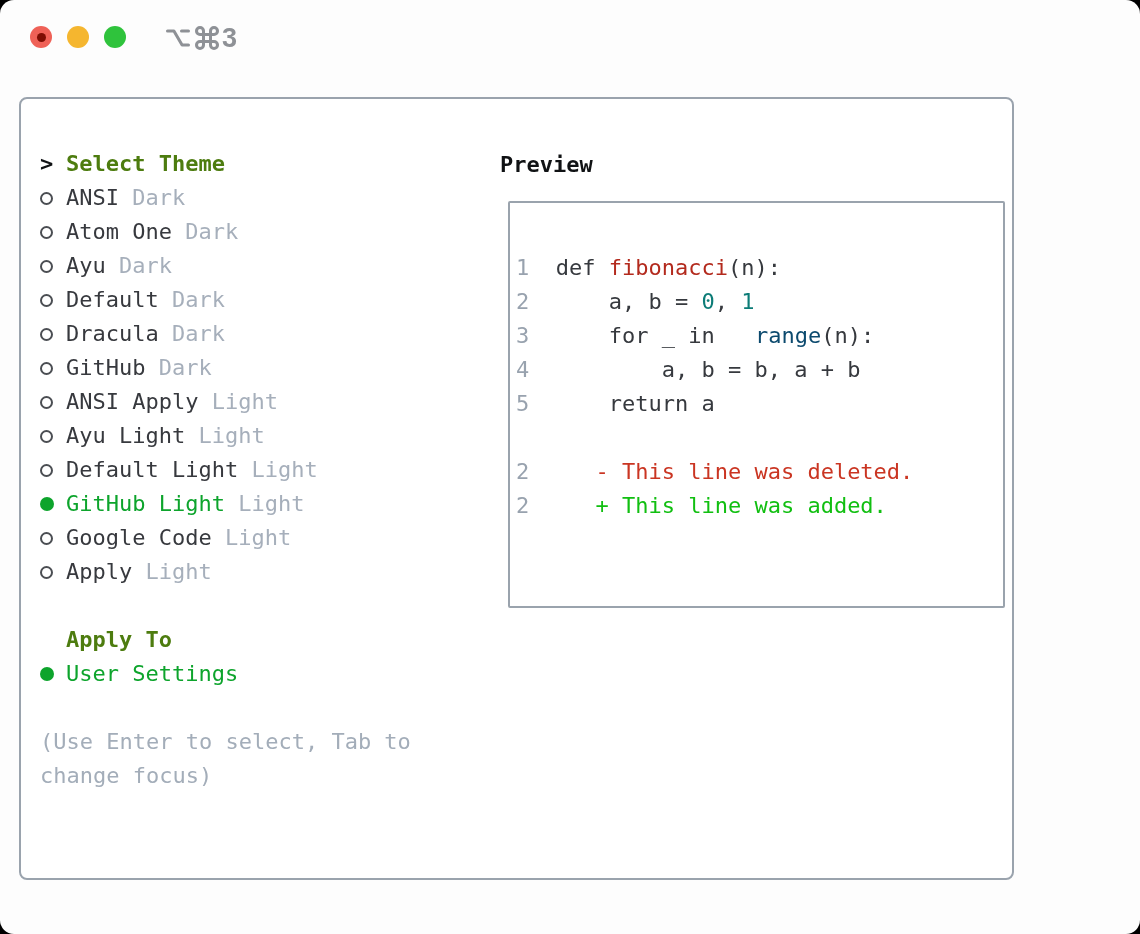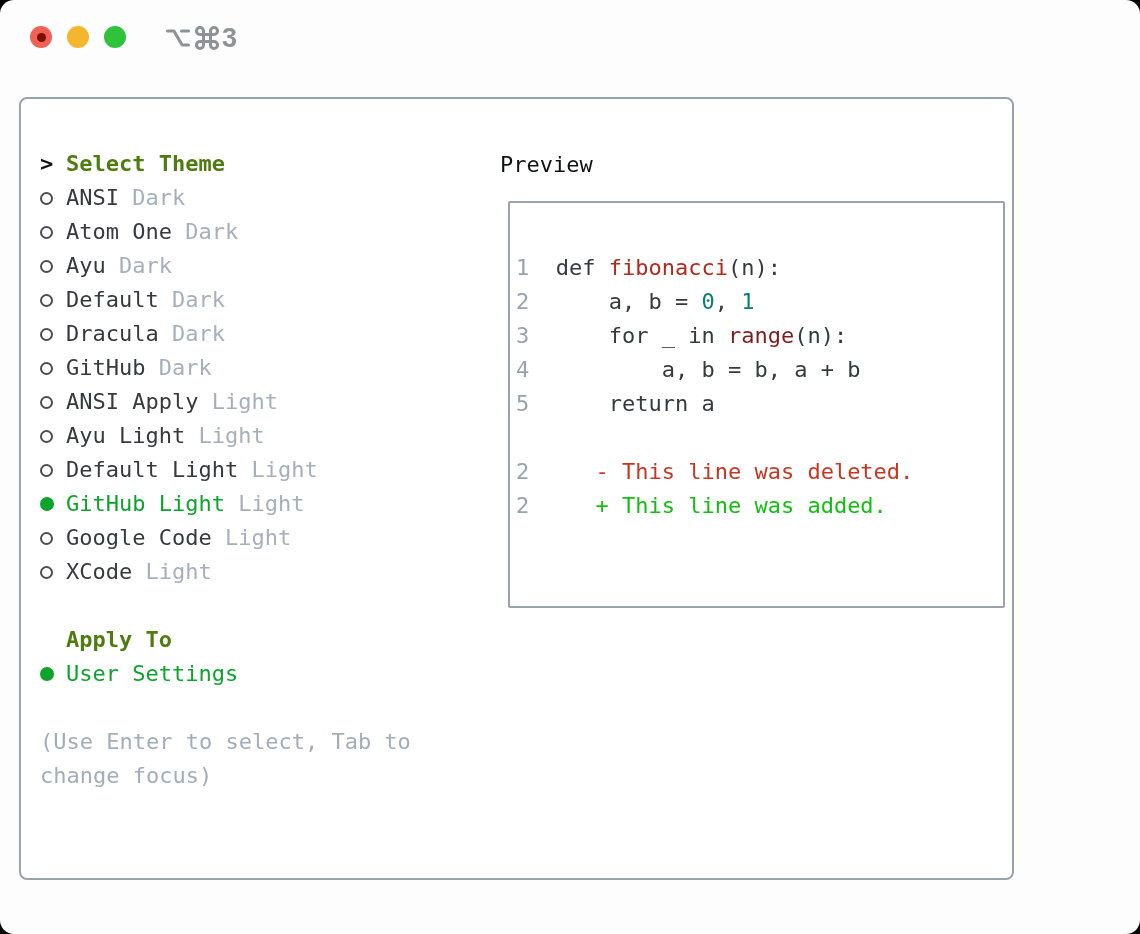--- a/index.html
+++ b/index.html
@@ -53,34 +53,34 @@
   .nm.sel{color:#0da42c;}
   .sfx{color:#a6afbb;}
   .spacer{height:34px;}
   .hint{
     width:420px;color:#a3adb9;font-size:22px;line-height:34px;
     white-space:normal;word-wrap:normal;
   }
   
   .preview-title{
     position:absolute;left:500px;top:148px;
-    font-size:22px;line-height:34px;font-weight:normal;color:#101214;
+    font-size:22px;line-height:34px;font-weight:bold;color:#101214;
   }
   .preview-box{
     position:absolute;left:508px;top:201px;width:497px;height:407px;
     border:2px solid #9aa3ad;border-radius:2px;background:#fff;
     box-sizing:border-box;overflow:hidden;
   }
   .code{padding:48px 0 0 6px;font-size:22px;line-height:34px;}
   .code-line{height:34px;white-space:pre;}
   .ln{display:inline-block;width:3ch;color:#98a2ae;}
   .tok-plain{color:#36393e;}
   .tok-func{color:#b32a1d;}
   .tok-number{color:#0c7c77;}
-  .tok-builtin{color:#7f1d1d;}
+  .tok-builtin{color:#0c4a6e;margin-left:27px;}
   .tok-context{color:#8f9399;}
   .tok-deleted{color:#ca3522;}
   .tok-added{color:#11bf11;}
 </style>
 </head>
 <body>
 
 <div class="window">
 
   <div class="titlebar">
@@ -119,21 +119,21 @@
         <div class="row"><span class="marker"><span class="ring"></span></span><span class="nm">Atom One</span><span class="sfx"> Dark</span></div>
         <div class="row"><span class="marker"><span class="ring"></span></span><span class="nm">Ayu</span><span class="sfx"> Dark</span></div>
         <div class="row"><span class="marker"><span class="ring"></span></span><span class="nm">Default</span><span class="sfx"> Dark</span></div>
         <div class="row"><span class="marker"><span class="ring"></span></span><span class="nm">Dracula</span><span class="sfx"> Dark</span></div>
         <div class="row"><span class="marker"><span class="ring"></span></span><span class="nm">GitHub</span><span class="sfx"> Dark</span></div>
         <div class="row"><span class="marker"><span class="ring"></span></span><span class="nm">ANSI Apply</span><span class="sfx"> Light</span></div>
         <div class="row"><span class="marker"><span class="ring"></span></span><span class="nm">Ayu Light</span><span class="sfx"> Light</span></div>
         <div class="row"><span class="marker"><span class="ring"></span></span><span class="nm">Default Light</span><span class="sfx"> Light</span></div>
         <div class="row"><span class="marker"><span class="dot"></span></span><span class="nm sel">GitHub Light</span><span class="sfx"> Light</span></div>
         <div class="row"><span class="marker"><span class="ring"></span></span><span class="nm">Google Code</span><span class="sfx"> Light</span></div>
-        <div class="row"><span class="marker"><span class="ring"></span></span><span class="nm">XCode</span><span class="sfx"> Light</span></div>
+        <div class="row"><span class="marker"><span class="ring"></span></span><span class="nm">Apply</span><span class="sfx"> Light</span></div>
       </div>
     <div class="spacer"></div>
     <div class="row">
       <span class="marker"></span>
       <span class="hdr">Apply To</span>
     </div>
     <div id="apply-list">
         <div class="row"><span class="marker"><span class="dot"></span></span><span class="nm sel">User Settings</span></div>
       </div>
     <div class="spacer"></div>

